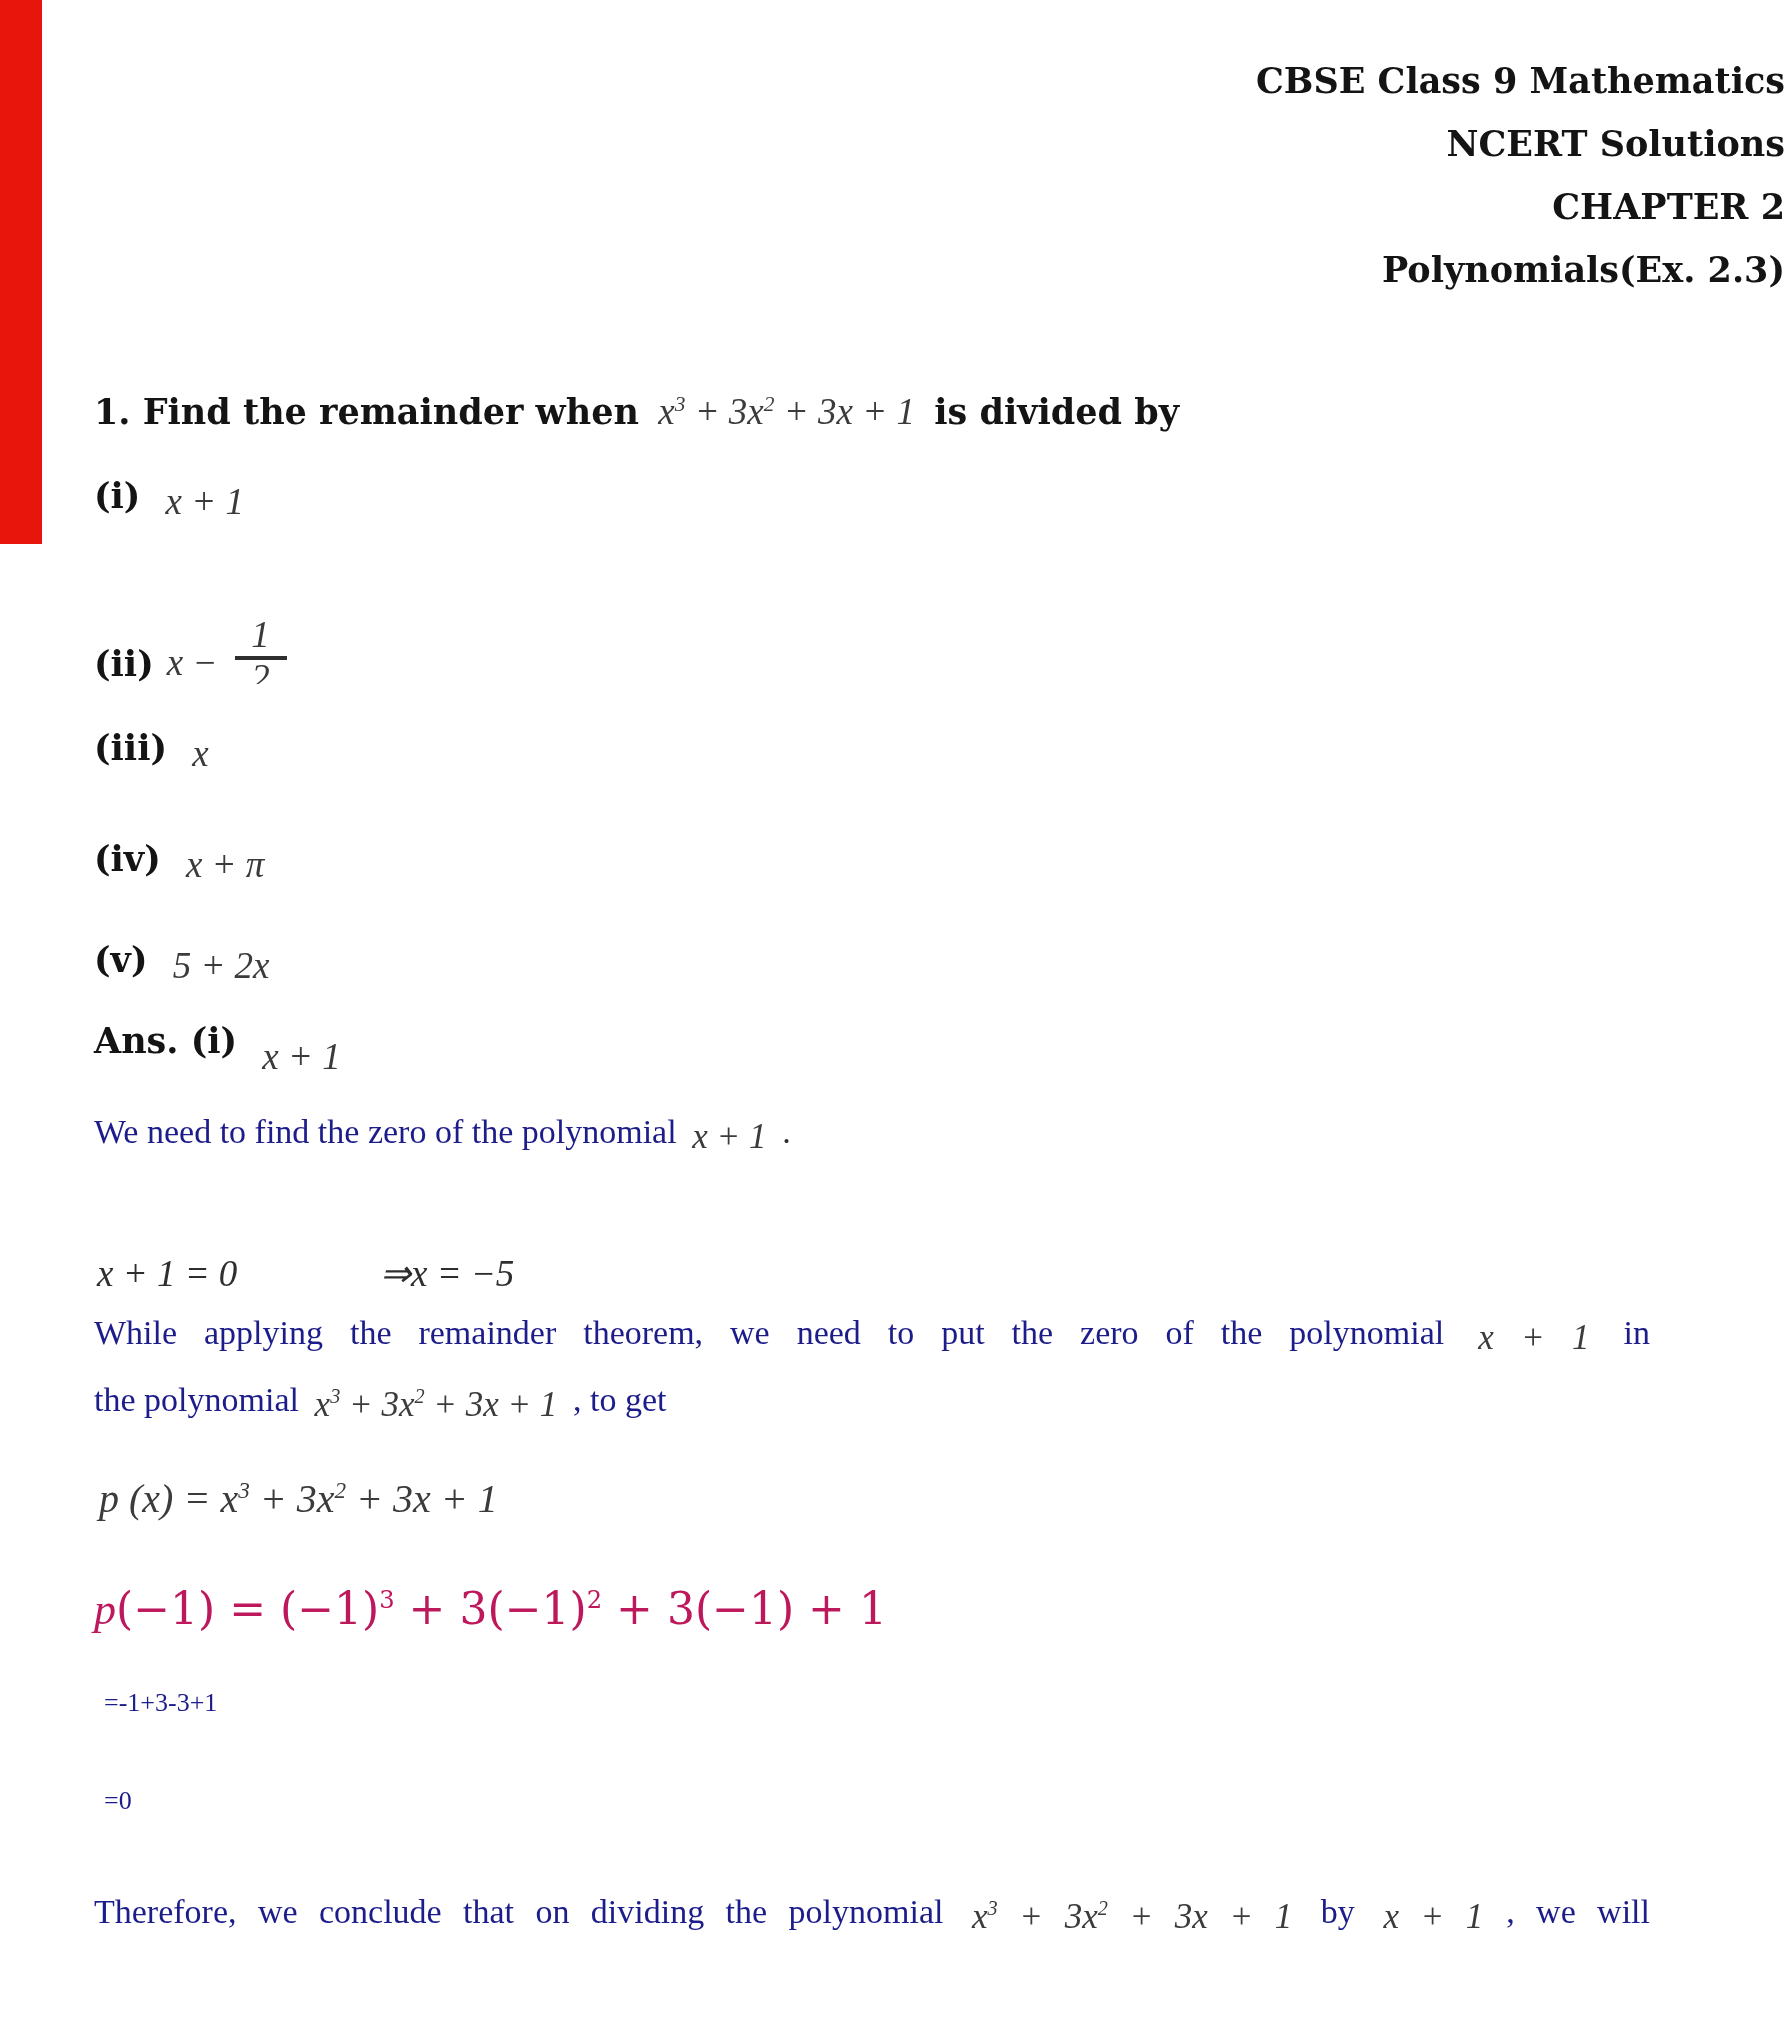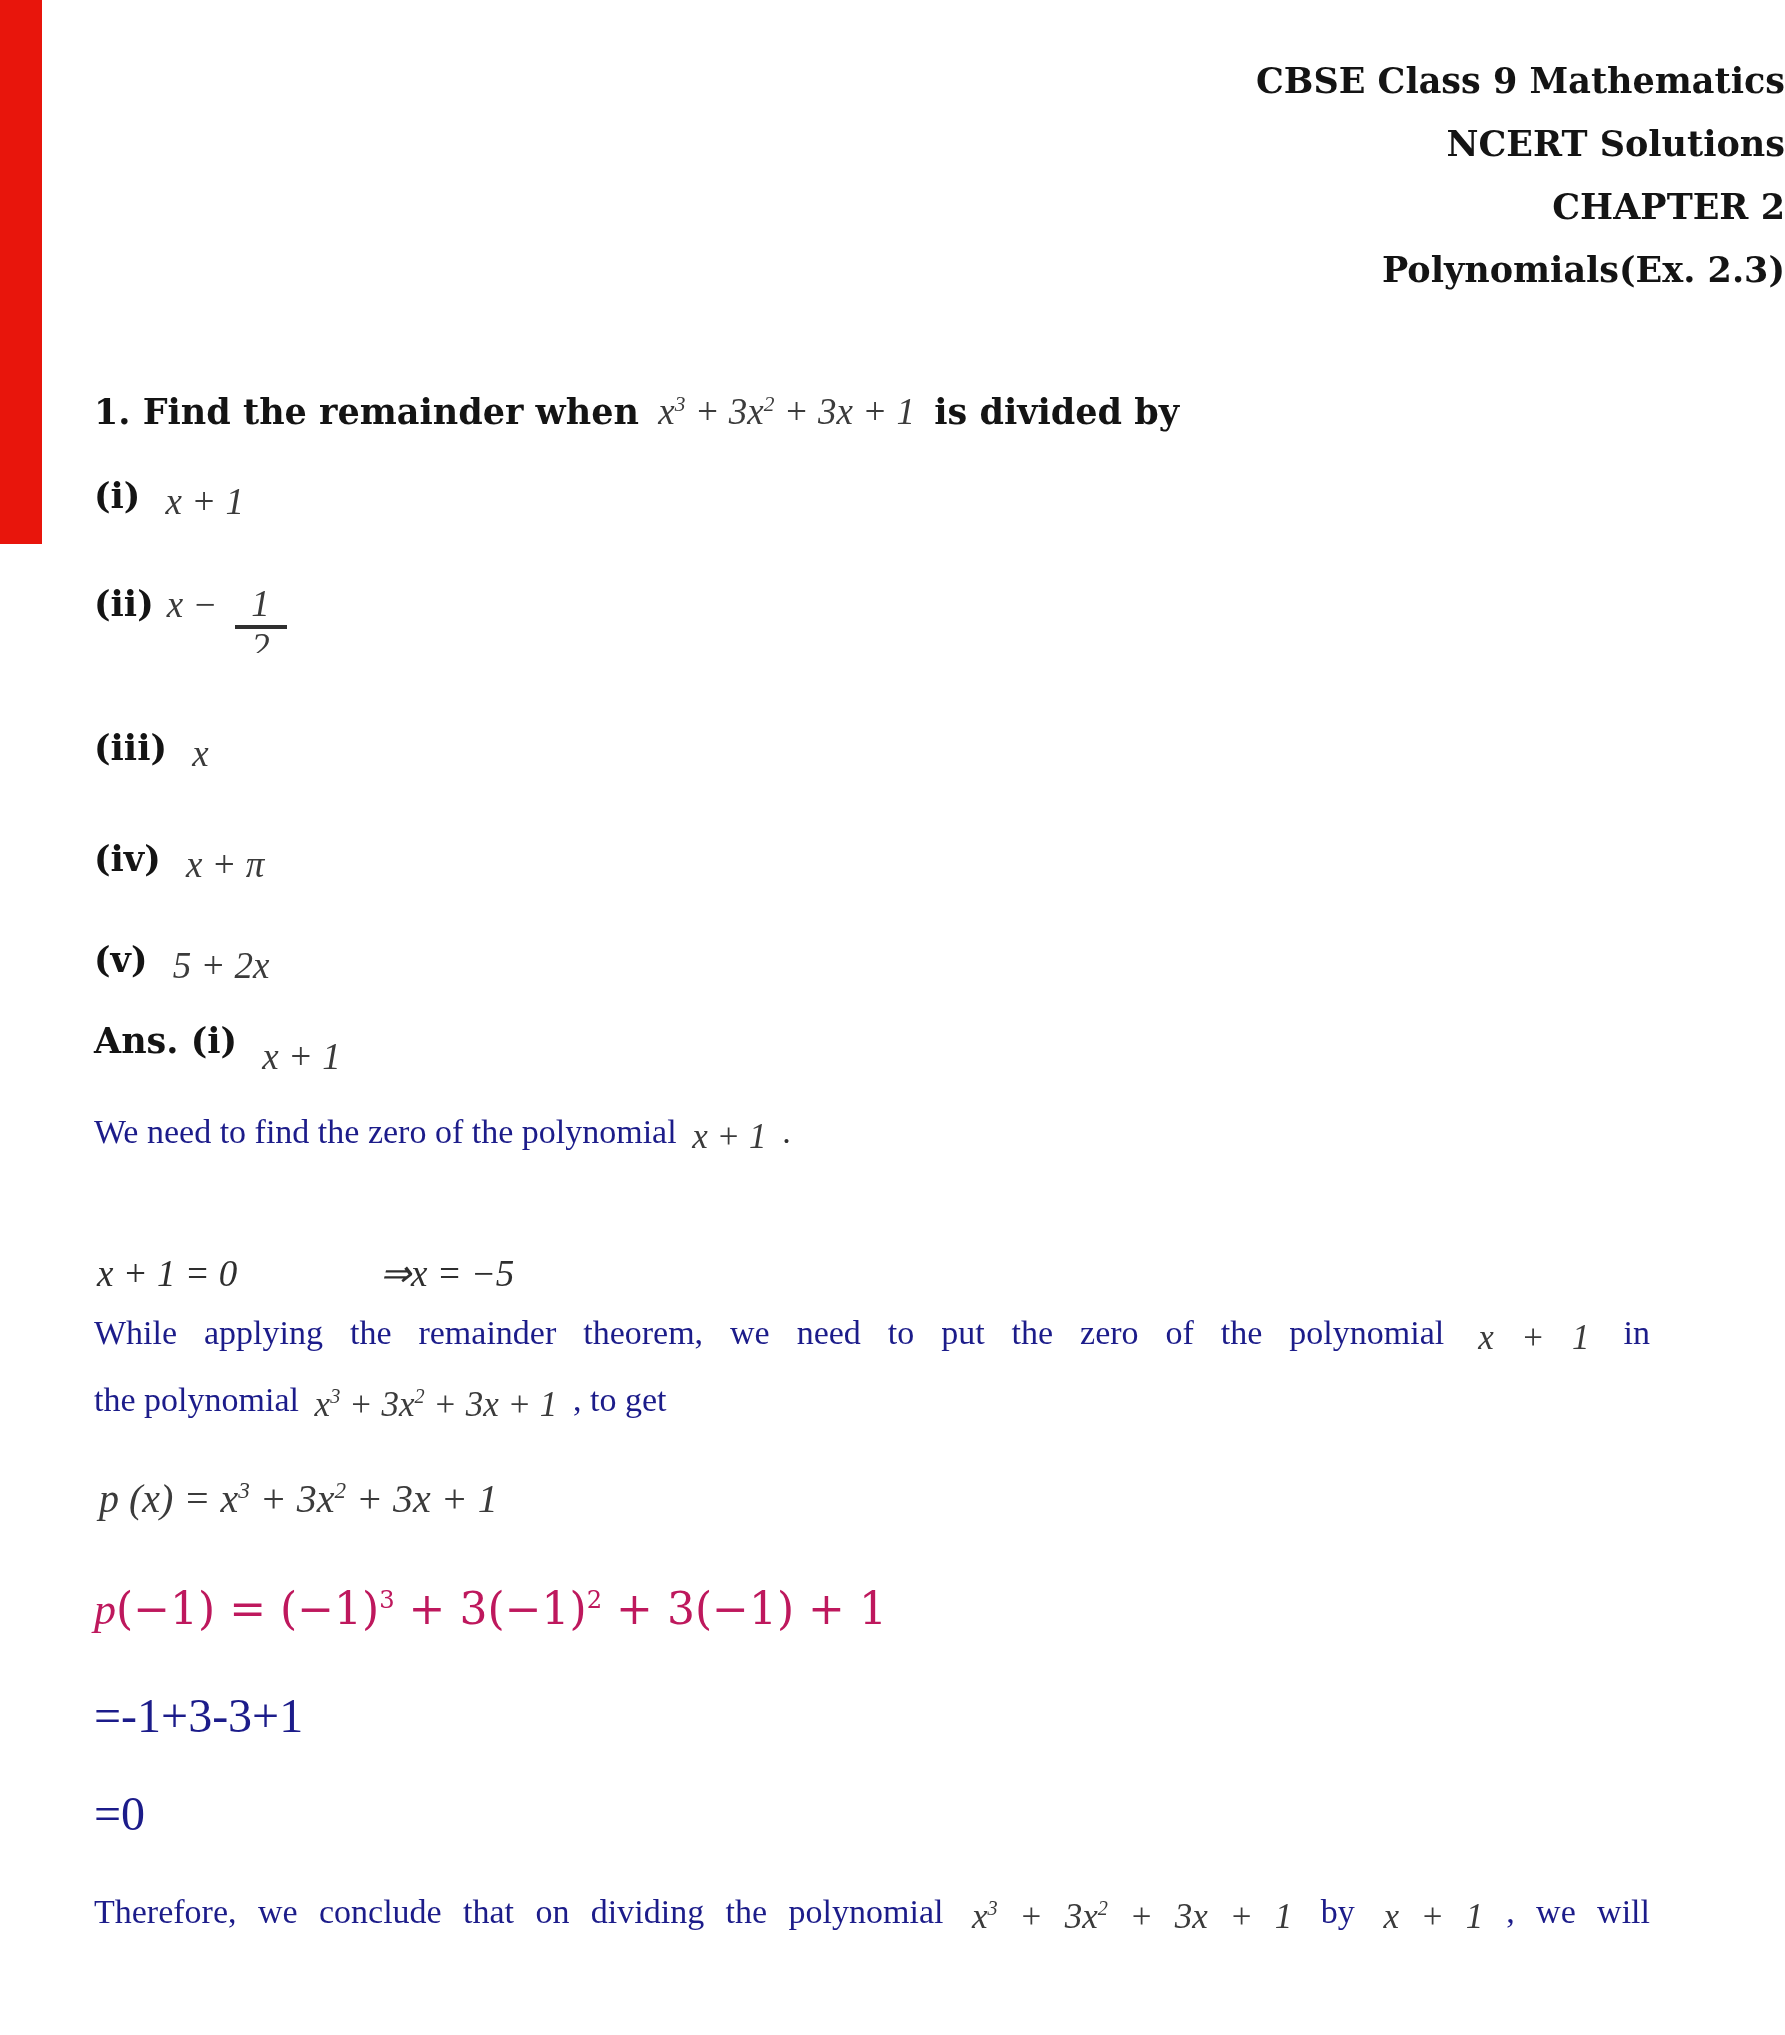--- a/index.html
+++ b/index.html
@@ -36,21 +36,21 @@
   
   .m { font-family: "Liberation Serif", serif; font-style: italic; font-weight: 400; color: #3b3b3b; white-space: nowrap; }
   .mq, .mi, .mp { font-size: 37px; margin: 0 7.2px; }
   .mp { font-size: 35px; }
   sup { font-size: 58%; vertical-align: super; line-height: 0; }
   .low { position: relative; top: 16px; }
   .low6 { position: relative; top: 5px; }
   .low8 { position: relative; top: 5.8px; }
 
   
-  .item-ii { display: flex; align-items: flex-start; height: 101px; top: 583px; }
+  .item-ii { display: flex; align-items: flex-end; height: 101px; top: 583px; }
   .frac { display: inline-flex; flex-direction: column; align-items: center; margin-left: 10px; }
   .num { font-size: 37px; line-height: 42px; margin: 0; }
   .fbar { display: block; width: 52px; height: 3.6px; background: #2f2f2f; }
   .den-clip { height: 24.5px; overflow: hidden; }
   .den { display: block; font-size: 37px; line-height: 36px; margin: 0; }
 
   
   .para { left: 94px; width: 1556px; font-size: 34px; line-height: 67px; color: #1c1c8a; }
   .blue { color: #1c1c8a; }
   .darkdot { color: #2e2e2e; }
@@ -62,21 +62,21 @@
   .meq { font-size: 37px; color: #2e2e2e; }
   .eq2 { left: 99px; top: 1475px; font-size: 40px; }
   .eq2 .m, .eq2 sup { margin: 0; text-align: right; }
   .eq3 {
     left: 94px; top: 1583px;
     font-family: "DejaVu Serif", serif;
     font-size: 44px; color: #be185d; white-space: nowrap;
   }
   .eq3 i { font-family: "Liberation Serif", serif; }
   .eq3 sup { font-size: 55%; }
-  .step { left: 94px; font-size: 48px; color: #1c1c8a; white-space: nowrap; }
+  .step { left: 104px; font-size: 26px; color: #1c1c8a; white-space: nowrap; }
 </style>
 </head>
 <body>
 
 <div class="abs red-bar"></div>
 
 <header class="abs hdr">
   <div>CBSE Class 9 Mathematics</div>
   <div>NCERT Solutions</div>
   <div>CHAPTER 2</div>

